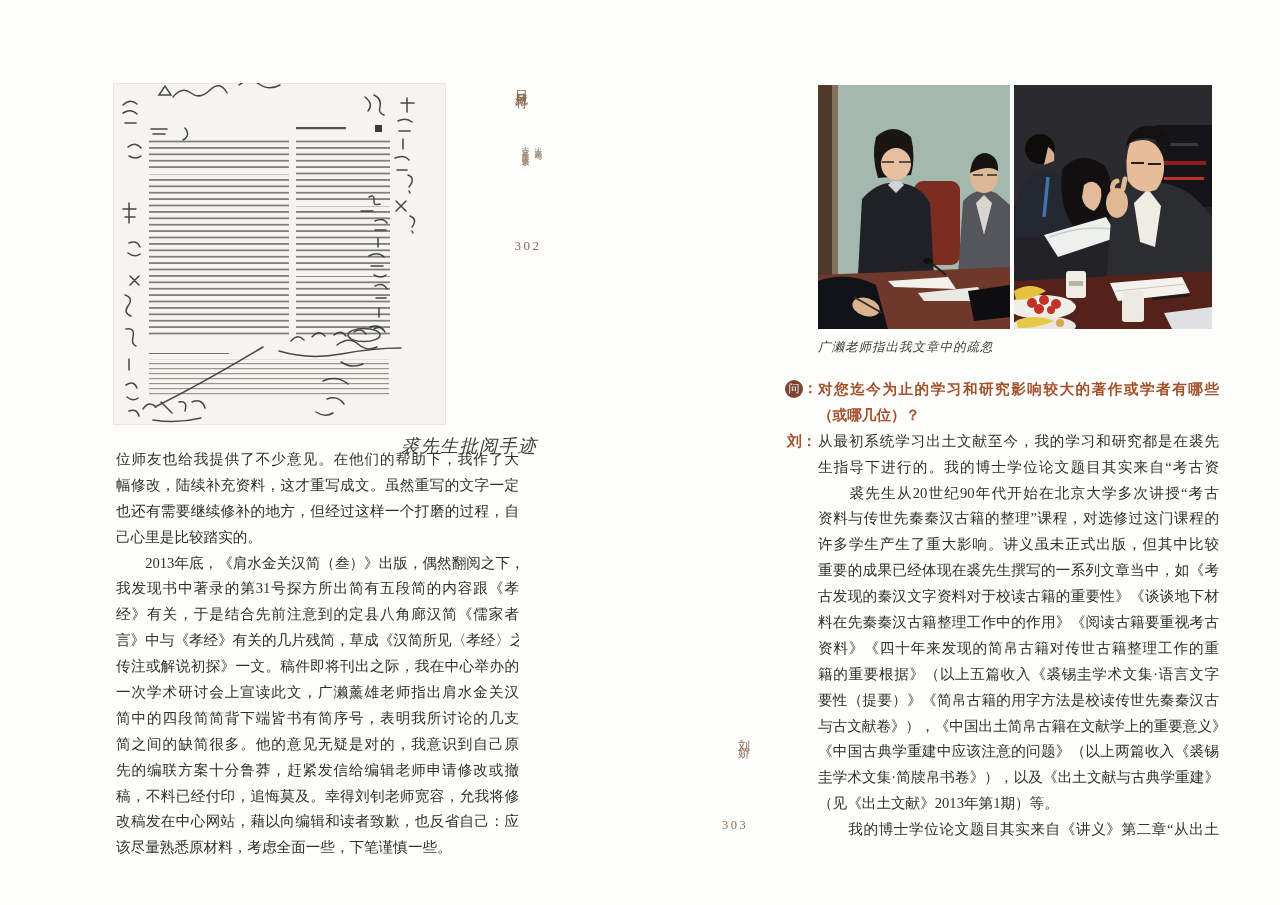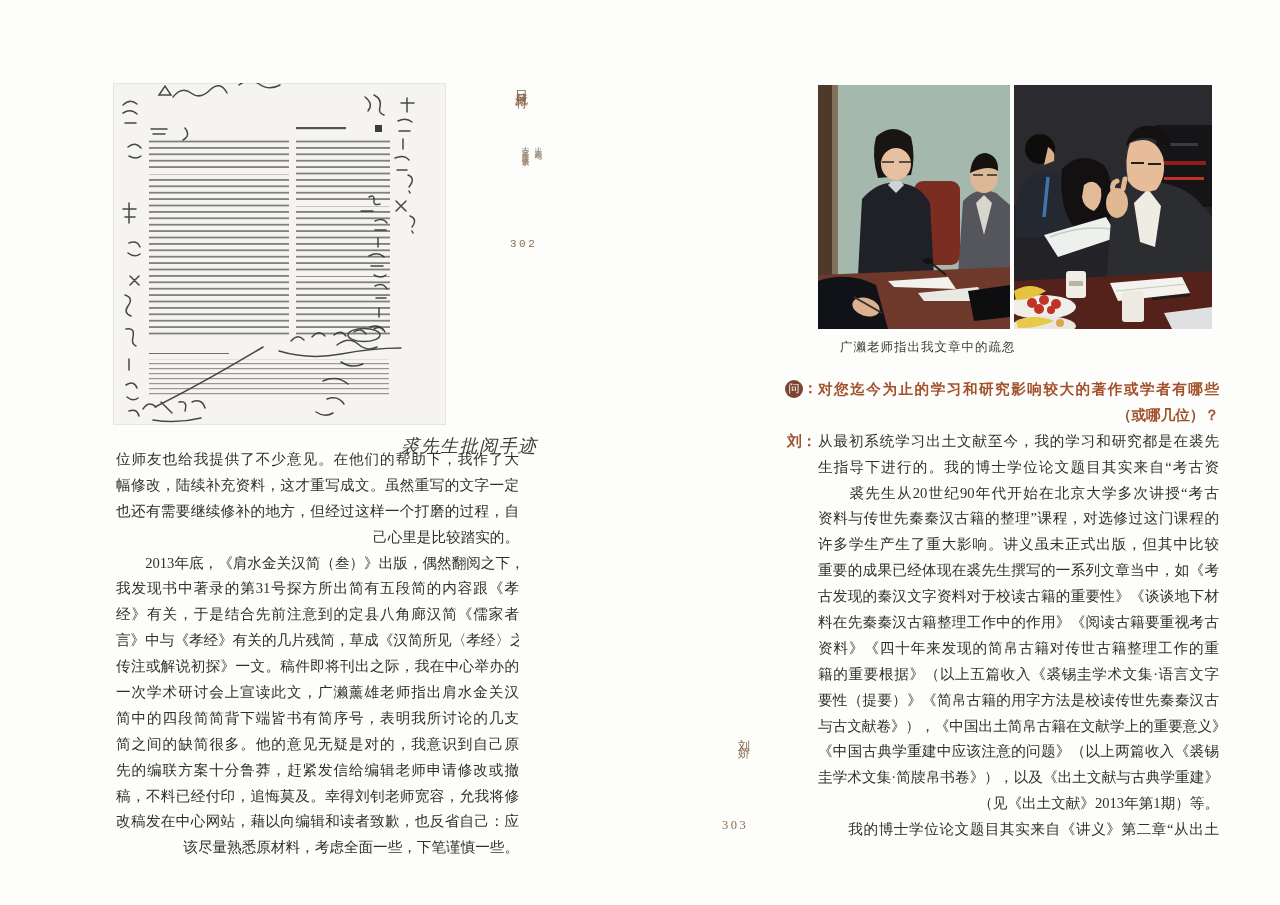--- a/index.html
+++ b/index.html
@@ -6,39 +6,39 @@
   body{background:#e9e9e9;}
   #book{
     position:relative;width:1280px;height:905px;margin:0 auto;
     background:#fdfdfb;overflow:hidden;
     font-family:"Liberation Serif","DejaVu Serif",serif;
     color:#2f2f2d;
   }
   .abs{position:absolute;}
   
   .textcol{line-height:25.9px;font-size:14.6px;}
-  .tl{height:25.9px;white-space:nowrap;overflow:hidden;text-align:right;}
+  .tl{height:25.9px;white-space:nowrap;overflow:hidden;}
   .tl.full{text-align:justify;text-align-last:justify;}
   
   #ms-fig{left:113px;top:83px;width:333px;height:342px;}
   #ms-caption{left:401px;top:426px;font-size:18px;color:#3c3c38;letter-spacing:1.5px;font-style:italic;margin-top:8px;}
   #left-text{left:116px;top:447px;width:403px;}
   
   .vtext{writing-mode:vertical-rl;text-orientation:upright;}
   #spine-title{left:512px;top:80px;height:70px;font-size:13px;letter-spacing:2px;color:var(--spine,#8b6a52);}
   #spine-sub{left:520px;top:140px;height:100px;display:flex;flex-direction:row-reverse;gap:3px;
              font-size:7.5px;color:#9c8b7b;}
   #spine-sub .vtext{letter-spacing:1.5px;}
-  #pg-302{left:510px;top:238px;width:36px;font-size:11px;letter-spacing:2.5px;color:var(--spine,#8b6a52);font-family:Liberation Mono, monospace;}
+  #pg-302{left:510px;top:238px;width:36px;text-align:center;font-size:13px;letter-spacing:2.5px;color:var(--spine,#8b6a52);}
   #interviewee{left:735px;top:729px;height:60px;font-size:12px;letter-spacing:9px;color:var(--spine,#8b6a52);}
   #pg-303{left:722px;top:818px;width:36px;text-align:left;font-size:12.5px;letter-spacing:2.5px;color:var(--spine,#8b6a52);}
   
   #photo-l{left:818px;top:85px;width:192px;height:244px;}
   #photo-r{left:1014px;top:85px;width:198px;height:244px;}
-  #photo-caption{left:818px;top:339px;font-size:12.5px;color:#3c3c38;letter-spacing:1px;margin-left:22px;}
+  #photo-caption{left:818px;top:339px;font-size:12.5px;color:#3c3c38;letter-spacing:1px;font-style:italic;}
   #qa{left:785px;top:377px;width:434px;}
   .qa-block{position:relative;padding-left:33px;}
   #q-lines .tl{font-weight:bold;color:var(--accent,#a2512b);}
   #q-marker{position:absolute;left:0;top:2px;display:flex;align-items:center;}
   #q-badge{display:inline-flex;align-items:center;justify-content:center;width:18px;height:18px;
            border-radius:50%;background:var(--badge,#7b452f);color:#fff;font-size:11px;line-height:1;}
   #q-colon{color:var(--accent,#a2512b);font-weight:bold;font-size:14.6px;}
   #a-marker{position:absolute;left:2px;top:0;color:var(--accent,#a2512b);font-weight:bold;font-size:14.8px;line-height:25.9px;}
   svg{display:block;}
 </style>

